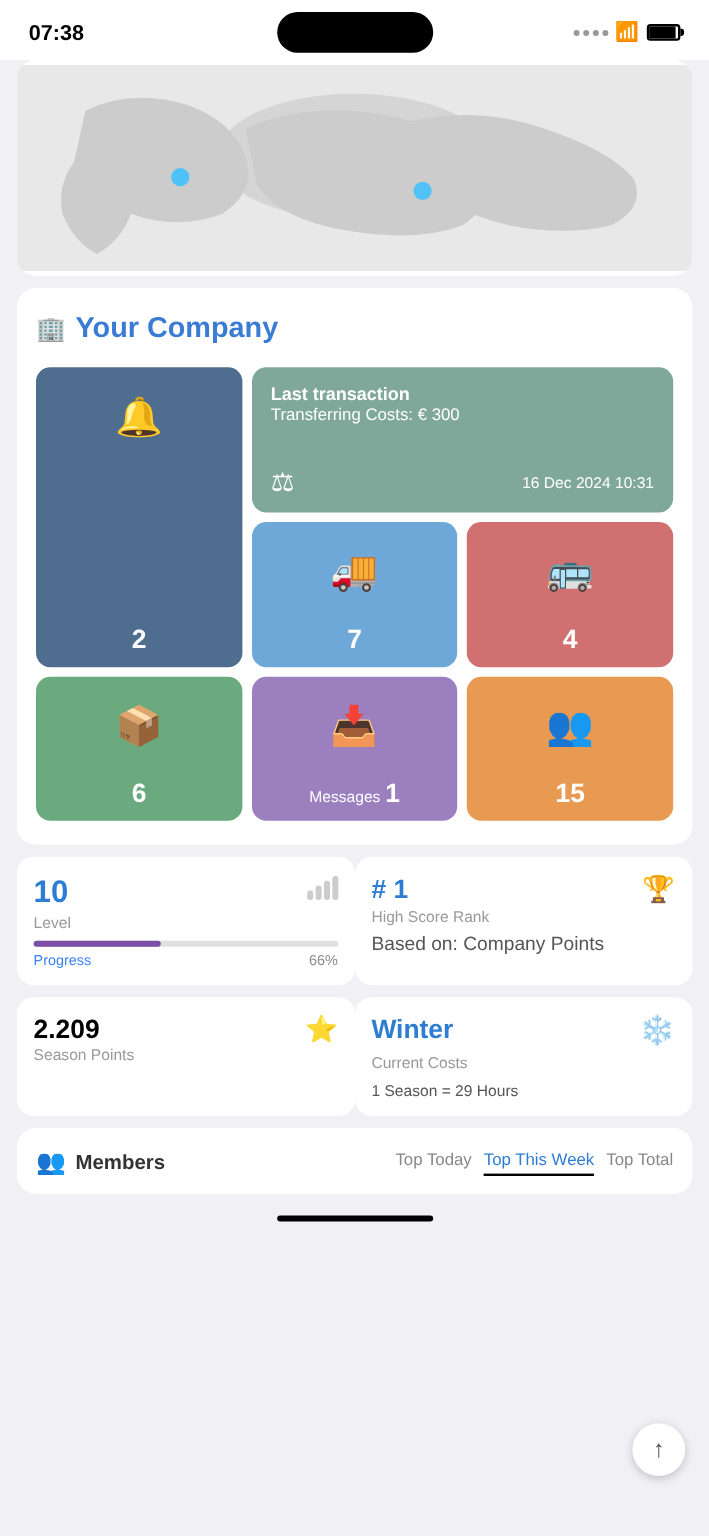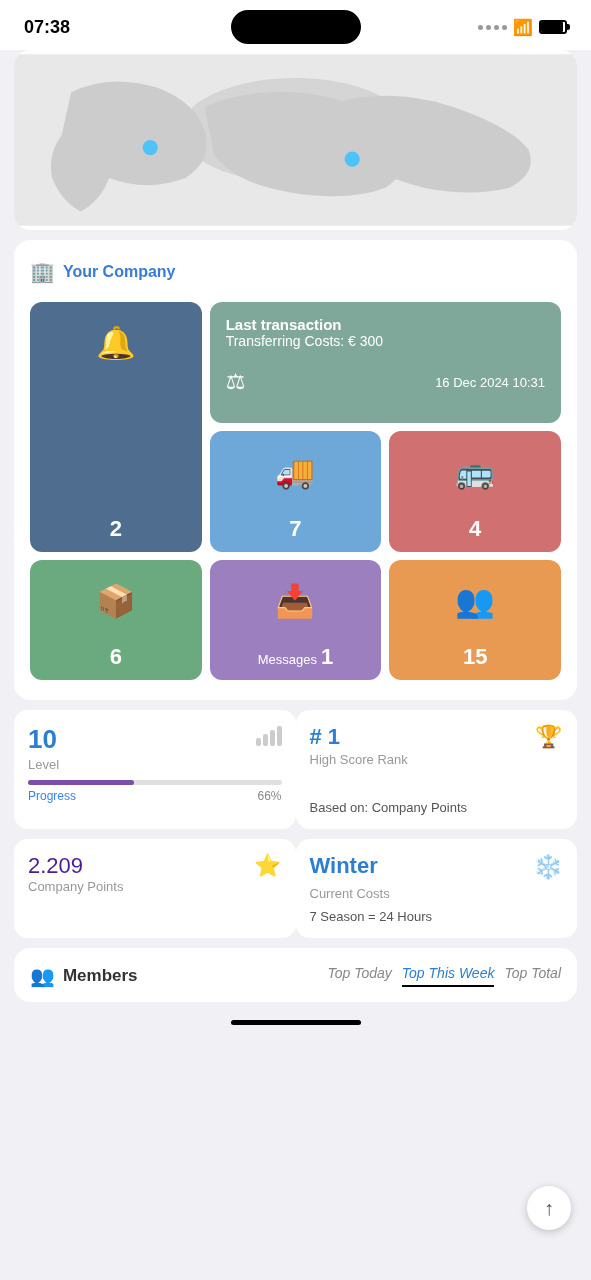--- a/index.html
+++ b/index.html
@@ -84,21 +84,21 @@
       display: flex;
       align-items: center;
       gap: 8px;
       margin-bottom: 18px;
     }
     .building-icon {
       color: #3a7bd5;
       font-size: 20px;
     }
     .company-title {
-      font-size: 16px;
+      font-size: 24px;
       font-weight: 700;
       color: #3a7bd5;
     }
 
     
     .tiles-grid {
       display: grid;
       grid-template-columns: 1fr 1fr 1fr;
       grid-template-rows: auto auto;
       gap: 8px;
@@ -135,21 +135,21 @@
     .tile-light-blue { background: #6ea8d8; }
     .tile-pink { background: #d07070; }
     .tile-orange { background: #e89a52; }
 
     
     .transaction-tile {
       grid-column: 2 / 4;
       grid-row: 1 / 2;
       background: #7fa89a;
       border-radius: 12px;
-      padding: 14px 16px 28px;
+      padding: 14px 16px 12px;
       min-height: 120px;
       display: flex;
       flex-direction: column;
       justify-content: space-between;
     }
     .transaction-title {
       font-size: 15px;
       color: #fff;
       font-weight: 600;
     }
@@ -228,37 +228,36 @@
       font-weight: 700;
       color: #2d7dd2;
       margin-bottom: 2px;
     }
     .rank-subtitle {
       font-size: 13px;
       color: #999;
       margin-bottom: 8px;
     }
     .rank-based {
-      font-size: 13px;
+      font-size: 16px;
       color: #555;
       font-weight: 500;
-      margin-top: 25px;
     }
     .signal-bars {
       display: flex; align-items: flex-end; gap: 2px; height: 22px;
     }
     .signal-bar {
       width: 5px; background: #ccc; border-radius: 2px;
     }
 
     
     .stat-number-2 {
       font-size: 22px;
-      font-weight: 400;
-      color: #4c1d95;
+      font-weight: 700;
+      color: #000000;
     }
     .star-icon { color: #ccc; font-size: 22px; }
     .snowflake-icon { color: #aac8e8; font-size: 24px; }
     .season-name {
       font-size: 22px;
       font-weight: 700;
       color: #2d7dd2;
       margin-bottom: 7px;
     }
     .season-label {
@@ -294,21 +293,20 @@
       display: flex;
       gap: 10px;
       align-items: center;
     }
     .members-tab {
       font-size: 14px;
       color: #888;
       padding-bottom: 4px;
       cursor: pointer;
       border-bottom: 2px solid transparent;
-      font-style: italic;
     }
     .members-tab.active {
       color: #2d7dd2;
       border-bottom: 2px solid #000000;
     }
 
     
     .fab {
       position: fixed;
       bottom: 50px;
@@ -474,35 +472,35 @@
     <div class="rank-based">Based on: Company Points</div>
   </div>
 </div>
 
 <div class="stats-row">
 
   <div class="stat-card">
     <div style="display:flex;justify-content:space-between;align-items:flex-start;">
       <div>
         <div class="stat-number-2">2.209</div>
-        <div class="stat-label">Company Points</div>
+        <div class="stat-label">Season Points</div>
       </div>
       <span class="star-icon">⭐</span>
     </div>
   </div>
 
   <div class="stat-card">
     <div style="display:flex;justify-content:space-between;align-items:flex-start;">
       <div>
         <div class="season-name">Winter</div>
         <div class="season-label">Current Costs</div>
       </div>
       <span class="snowflake-icon">❄️</span>
     </div>
-    <div class="season-info">7 Season = 24 Hours</div>
+    <div class="season-info">1 Season = 29 Hours</div>
   </div>
 </div>
 
 <div class="members-section">
   <div class="members-header">
     <div class="members-title-group">
       <span class="members-icon">👥</span>
       <span class="members-title">Members</span>
     </div>
     <div class="members-tabs">

